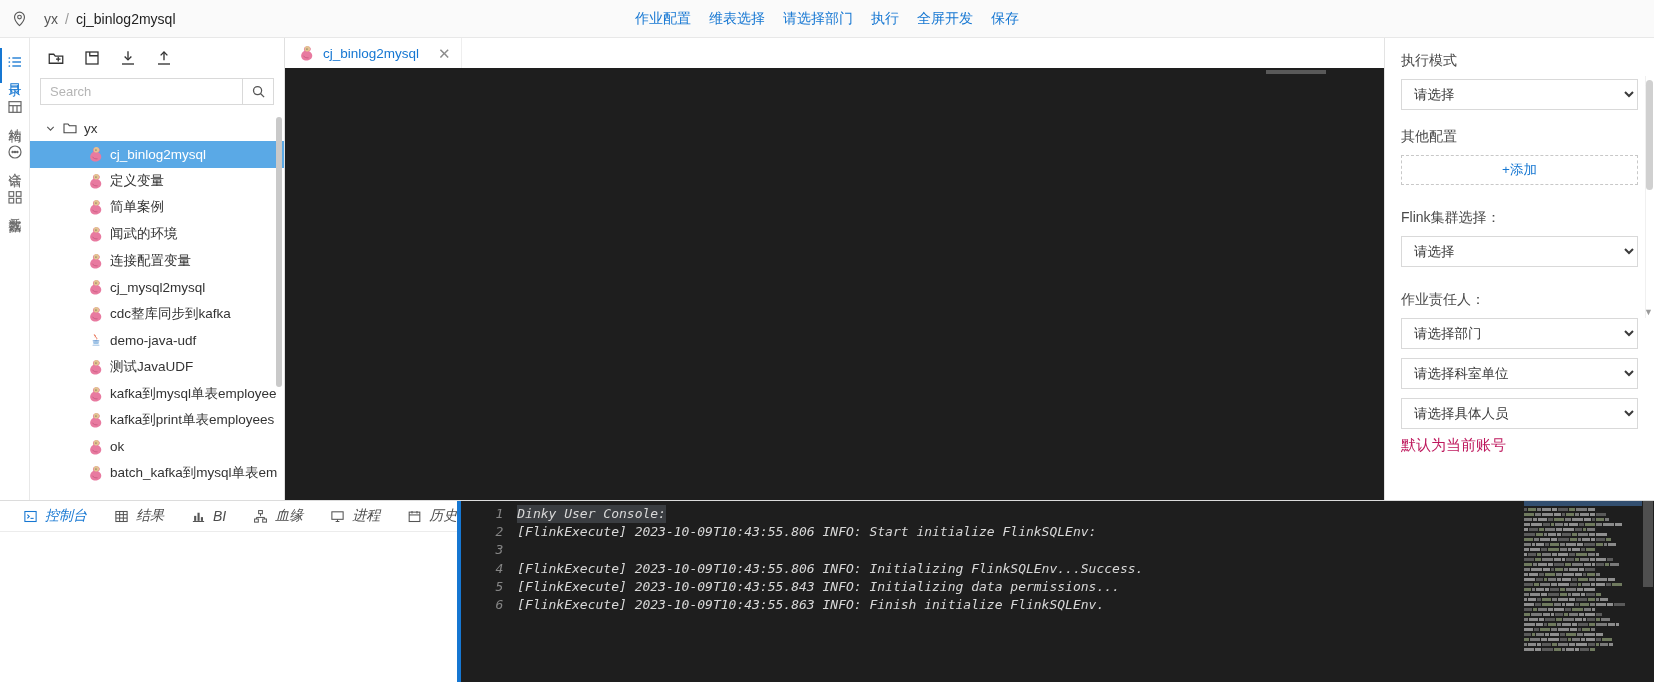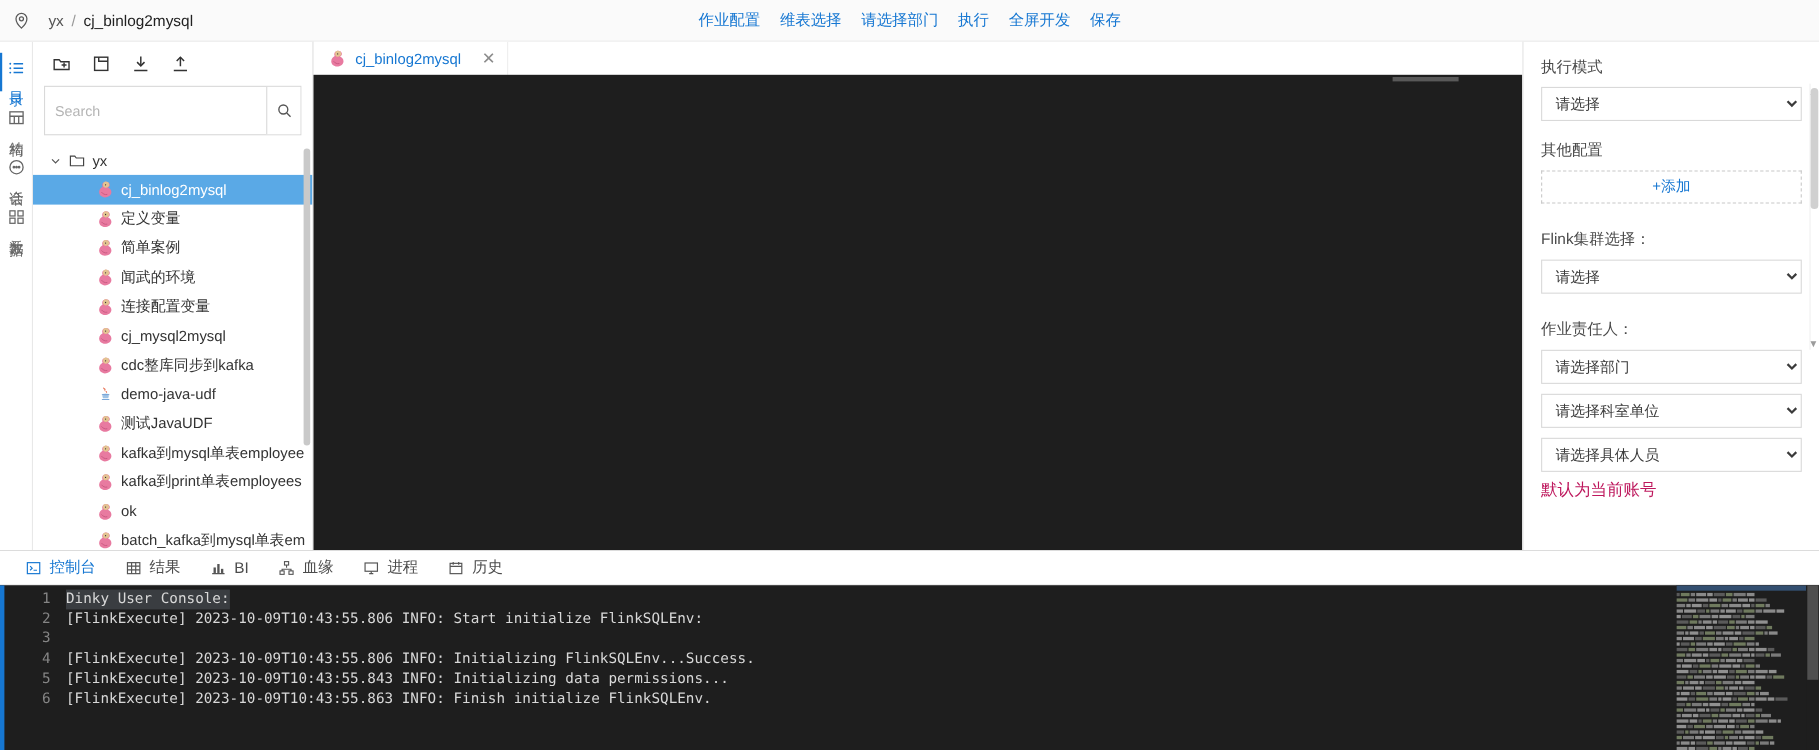--- a/index.html
+++ b/index.html
@@ -61,21 +61,21 @@
 
   
   .tree-panel {
     width: 255px; min-width: 255px; background: #fff; border-right: 1px solid #e0e0e0;
     display: flex; flex-direction: column; position: relative;
   }
   .tree-tools { height: 34px; display: flex; align-items: center; gap: 16px; padding: 6px 0 0 16px; }
   .tool-btn { width: 20px; height: 20px; color: #333; cursor: pointer; display: flex; align-items: center; justify-content: center; }
   .search-wrap { padding: 6px 10px 8px 10px; display: flex; }
   .search-box {
-    flex: 1; display: flex; height: 45px; border: 1px solid #d9d9d9; background: #fff;
+    flex: 1; display: flex; height: 27px; border: 1px solid #d9d9d9; background: #fff;
   }
   .search-box input {
     flex: 1; border: none; outline: none; padding: 0 9px; font-size: 13px;
     font-family: "Liberation Sans", sans-serif; color: #333; background: transparent;
   }
   .search-box input::placeholder { color: #b5b5b5; }
   .search-btn {
     width: 31px; border-left: 1px solid #d9d9d9; display: flex; align-items: center; justify-content: center;
     cursor: pointer; background: #fff;
   }
@@ -145,21 +145,21 @@
   .cfg-arrow-up, .cfg-arrow-down {
     position: absolute; right: 1px; width: 9px; height: 9px; color: #9b9b9b; font-size: 9px;
     display: flex; align-items: center; justify-content: center;
   }
   .cfg-arrow-up { top: 2px; }
   .cfg-arrow-down { bottom: 2px; }
 
   
   .console {
     height: 182px; min-height: 182px; background: #fff;
-    border-top: 1px solid #dcdcdc; display: flex; flex-direction: column;
+    border-top: 1px solid #dcdcdc; display: flex;  font-style: italic;
   }
   .console-tabs {
     height: 31px; display: flex; align-items: center; gap: 26px; padding-left: 22px;
     background: #fff; border-bottom: 1px solid #ececec;
   }
   .ctab { display: flex; align-items: center; gap: 7px; color: #4c4c4c; font-size: 14px; cursor: pointer; }
   .ctab .cic { width: 16px; height: 16px; display: flex; align-items: center; justify-content: center; color: #555; }
   .ctab.active { color: #1677d2; }
   .ctab.active .cic { color: #1677d2; }
   .log-wrap { flex: 1; background: #1e1e1e; position: relative; display: flex; overflow: hidden; }

